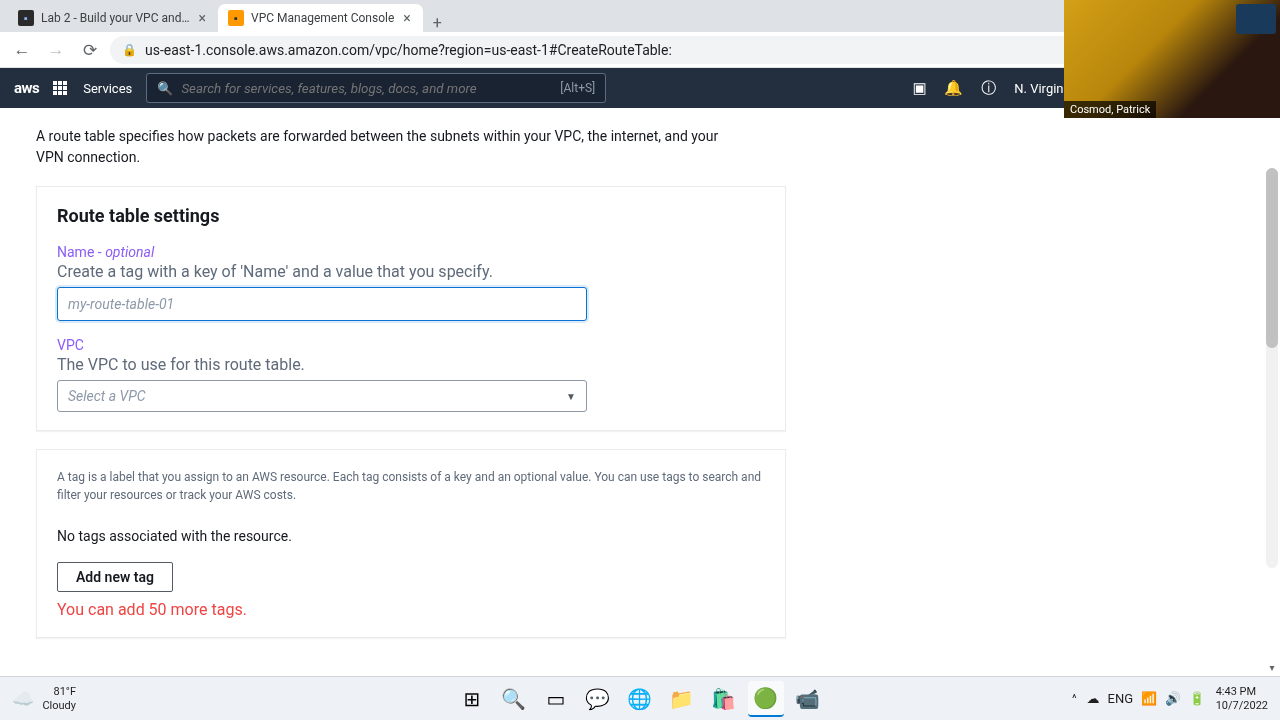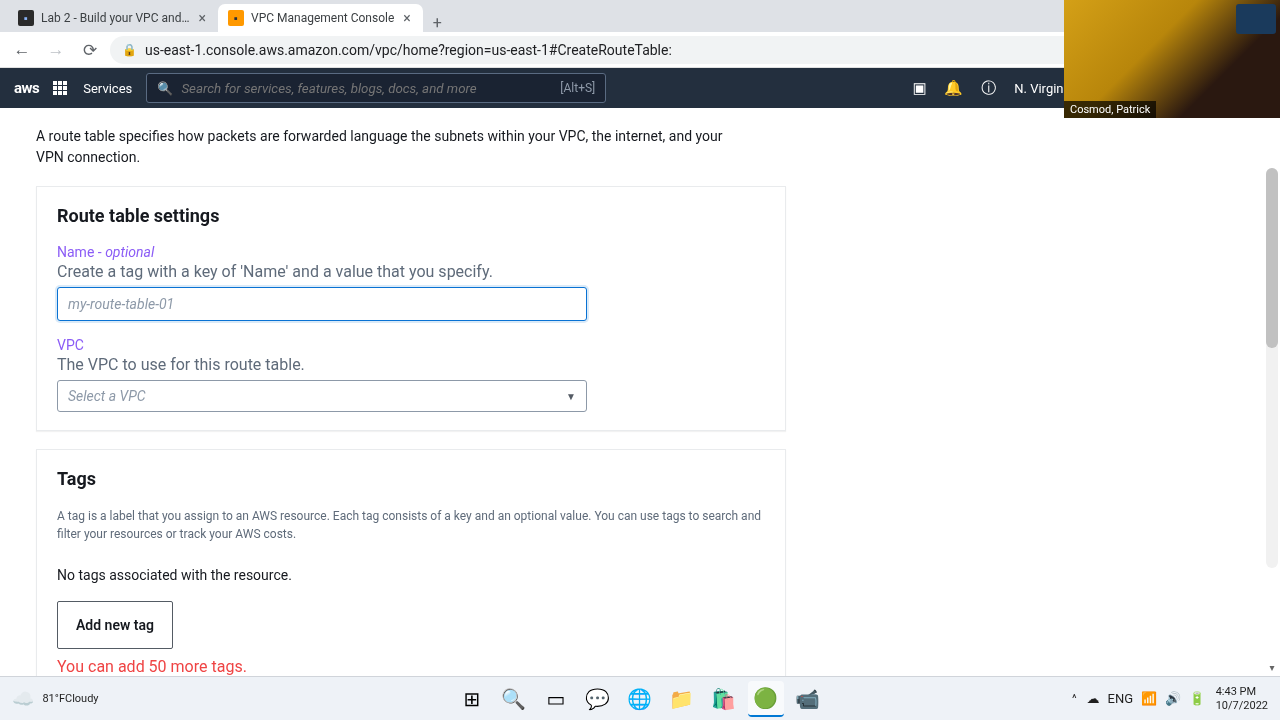--- a/index.html
+++ b/index.html
@@ -53,39 +53,39 @@
 .field-hint { font-size: 16px; color: #5f6b7a; margin-bottom: 6px; }
 .text-input { width: 530px; height: 32px; border: 1px solid #0972d3; border-radius: 3px; padding: 16px 10px; font-size: 14px; outline: none; box-shadow: 0 0 0 2px rgba(9,114,211,0.15); }
 .text-input::placeholder { color: #8d99a8; font-style: italic; }
 
 .select-box { width: 530px; height: 32px; border: 1px solid #8d99a8; border-radius: 3px; display: flex; align-items: center; justify-content: space-between; padding: 0 10px; cursor: pointer; background: #fff; }
 .select-placeholder { color: #8d99a8; font-style: italic; font-size: 14px; }
 .select-caret { color: #545b64; font-size: 10px; }
 
 .tags-desc { font-size: 12px; color: #5f6b7a; line-height: 1.5; margin-bottom: 24px; }
 .no-tags { font-size: 14px; color: #16191f; margin-bottom: 18px; }
-.add-tag-btn { border: 1px solid #545b64; background: #fff; padding: 15px 18px; font-size: 14px; font-weight: 600; color: #16191f; border-radius: 2px; cursor: pointer; }
+.add-tag-btn { border: 1px solid #545b64; background: #fff; padding: 6px 18px; font-size: 14px; font-weight: 600; color: #16191f; border-radius: 2px; cursor: pointer; }
 .tag-limit { font-size: 16px; color: #ef4444; margin-top: 8px; }
 
 .scrollbar-v { position: absolute; right: 2px; top: 60px; width: 12px; height: 400px; background: #f1f1f1; border-radius: 6px; }
 .scrollbar-thumb { position: absolute; right: 2px; top: 60px; width: 12px; height: 180px; background: #c1c1c1; border-radius: 6px; }
 .scrollarrow { position: absolute; right: 2px; width: 12px; height: 12px; font-size: 10px; color: #666; text-align: center; }
 
 
 .aws-footer { height: 32px; background: #232f3e; display: flex; align-items: center; padding: 0 16px; color: #d5dbdb; font-size: 12px; gap: 18px; }
 .footer-left { display: flex; align-items: center; gap: 18px; }
 .footer-link { cursor: pointer; }
 .ext-icon { font-size: 11px; margin-left: 3px; }
 .footer-right { margin-left: auto; display: flex; align-items: center; gap: 22px; }
 
 
 .taskbar { position: absolute; bottom: 0; left: 0; right: 0; height: 44px; background: #eef2f7; display: flex; align-items: center; padding: 0 12px; border-top: 1px solid #d0d4da; }
 .weather { display: flex; align-items: center; gap: 8px; font-size: 11px; color: #1f1f1f; }
 .weather-icon { font-size: 18px; }
-.weather-text { display: flex; line-height: 1.2; align-items: flex-end; }
+.weather-text { display: flex; flex-direction: column; line-height: 1.2; align-items: flex-end; }
 .task-center { position: absolute; left: 50%; transform: translateX(-50%); display: flex; gap: 6px; }
 .task-icon { width: 36px; height: 36px; display: flex; align-items: center; justify-content: center; font-size: 20px; cursor: pointer; border-radius: 4px; }
 .task-icon.active { background: rgba(255,255,255,0.6); border-bottom: 2px solid #0078d4; }
 .tray { margin-left: auto; display: flex; align-items: center; gap: 10px; font-size: 11px; color: #1f1f1f; }
 .tray-icons { display: flex; gap: 8px; font-size: 13px; }
 .datetime { display: flex; flex-direction: column; align-items: flex-start; line-height: 1.2; }
 
 
 .webcam { position: absolute; top: 0; right: 0; width: 216px; height: 118px; background: linear-gradient(135deg, #d4a017 0%, #b8860b 40%, #2a1810 70%); z-index: 100; }
 .webcam-label { position: absolute; bottom: 0; left: 0; background: rgba(0,0,0,0.7); color: #fff; font-size: 11px; padding: 2px 6px; }
@@ -151,21 +151,21 @@
     <span class="region">
       <span>N. Virginia</span>
       <span>▾</span>
     </span>
     <span class="user-text">voclabs/user2171659=Patrick.</span>
   </div>
 </div>
 
 <div class="content-wrapper">
   <div class="content-scroll">
-    <p class="page-desc">A route table specifies how packets are forwarded language the subnets within your VPC, the internet, and your VPN connection.</p>
+    <p class="page-desc">A route table specifies how packets are forwarded between the subnets within your VPC, the internet, and your VPN connection.</p>
 
     <div class="panel">
       <h2 class="panel-title">Route table settings</h2>
 
       <div class="field">
         <div class="field-label">
           <span>Name - </span><span class="optional">optional</span>
         </div>
         <div class="field-hint">Create a tag with a key of 'Name' and a value that you specify.</div>
         <input class="text-input" type="text" placeholder="my-route-table-01" style="">
@@ -175,21 +175,20 @@
         <div class="field-label">VPC</div>
         <div class="field-hint">The VPC to use for this route table.</div>
         <div class="select-box">
           <span class="select-placeholder">Select a VPC</span>
           <span class="select-caret">▼</span>
         </div>
       </div>
     </div>
 
     <div class="panel">
-      <h2 class="panel-title">Tags</h2>
       <p class="tags-desc">A tag is a label that you assign to an AWS resource. Each tag consists of a key and an optional value. You can use tags to search and filter your resources or track your AWS costs.</p>
       <p class="no-tags">No tags associated with the resource.</p>
       <button class="add-tag-btn">Add new tag</button>
       <p class="tag-limit">You can add 50 more tags.</p>
     </div>
   </div>
   <div class="scrollbar-v"></div>
   <div class="scrollbar-thumb"></div>
   <div class="scrollarrow" style="bottom:2px">▾</div>
 </div>

